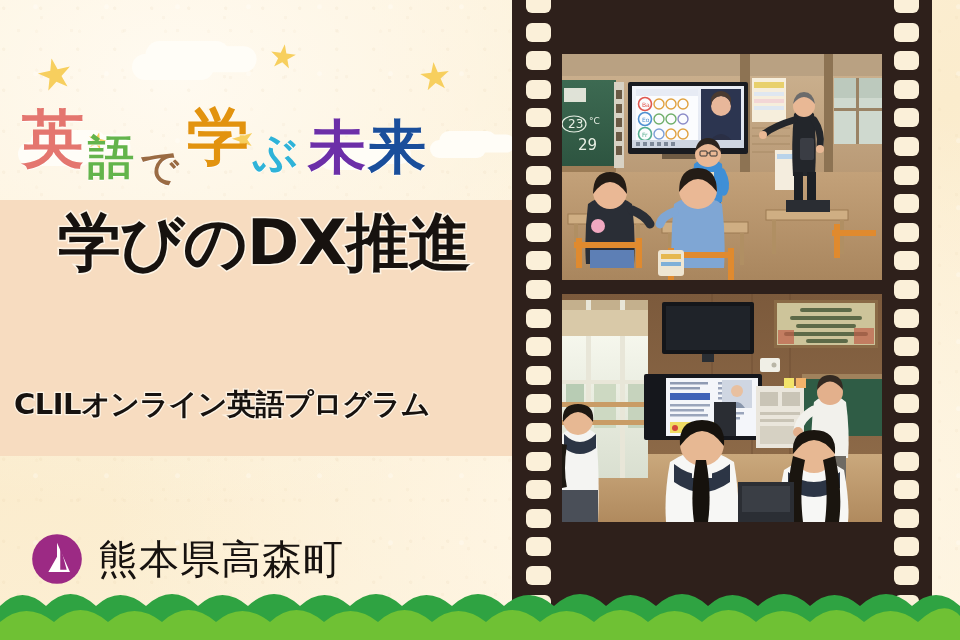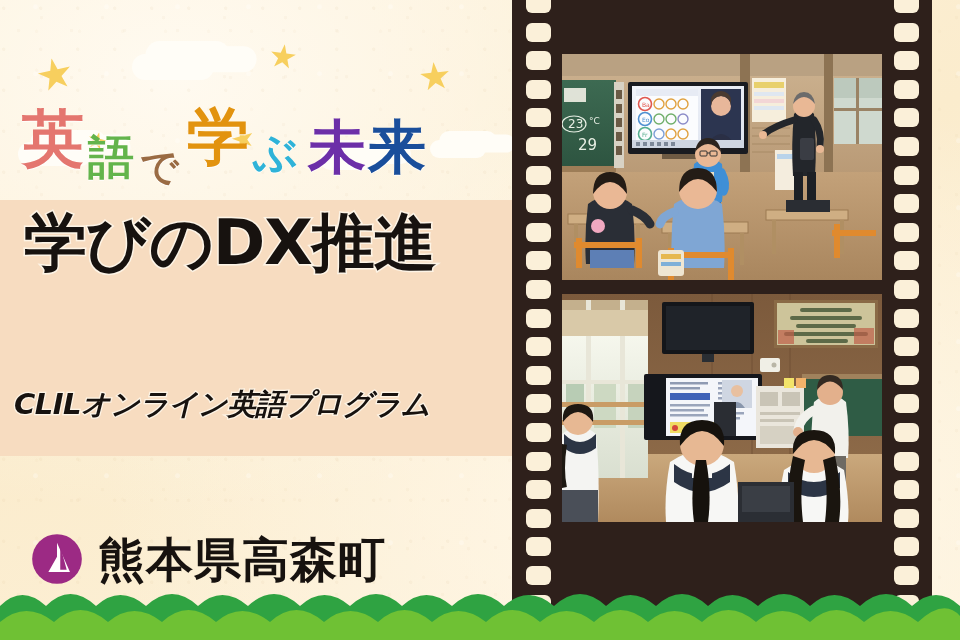--- a/index.html
+++ b/index.html
@@ -54,48 +54,47 @@
   .k1{ font-size:62px; color:#e4766f; }
   .k2{ font-size:46px; color:#63b44b; margin-left:4px; position:relative; top:10px;}
   .k3{ font-size:38px; color:#9a6b43; margin-left:6px; position:relative; top:16px;}
   .k4{ font-size:62px; color:#e2930f; margin-left:8px; position:relative; top:-2px;}
   .k5{ font-size:44px; color:#2fb3d8; margin-left:4px; position:relative; top:4px;}
   .k6{ font-size:58px; color:#6c2fa8; margin-left:10px; position:relative; top:6px;}
   .k7{ font-size:58px; color:#1a4e9b; margin-left:2px; position:relative; top:6px;}
 
   
   #main-title{
-    position:absolute; left:24px; top:212px; width:500px;
+    position:absolute; left:14px; top:212px; width:500px;text-align:center;
   }
   #main-title .line{
     font-family:"DejaVu Sans","Liberation Sans",sans-serif;
     font-weight:700; color:#17120f; font-size:63px; line-height:.98;
     letter-spacing:-1px; white-space:nowrap;
     -webkit-text-stroke:3px #fdf4e6;
     paint-order:stroke fill;
   }
   #subtitle{
     position:absolute; left:14px; top:390px; width:500px;
     font-family:"DejaVu Sans","Liberation Sans",sans-serif;
     font-weight:700; color:#17120f; font-size:29px; line-height:1;
     letter-spacing:-.5px; white-space:nowrap;
     -webkit-text-stroke:2.5px #fdf4e6;
     paint-order:stroke fill;
-    font-style:italic;
   }
 
   
   #town-row{
     position:absolute; left:30px; top:532px;
     display:flex; align-items:center; gap:14px;
   }
   #town-logo{ width:54px; height:54px; display:block; }
   #town-name{
     font-family:"DejaVu Sans","Liberation Sans",sans-serif;
-    font-weight:700; font-size:47px; color:#17120f; letter-spacing:1px;
+    font-weight:400; font-size:40px; color:#17120f; letter-spacing:1px;
     line-height:1; white-space:nowrap;
   }
 
   
   #grass{ position:absolute; left:0; bottom:0; width:960px; height:64px; z-index:6; }
 
   
   #film{
     position:absolute; left:512px; top:-8px; width:420px; height:656px;
     background:#2e201b; z-index:4;

